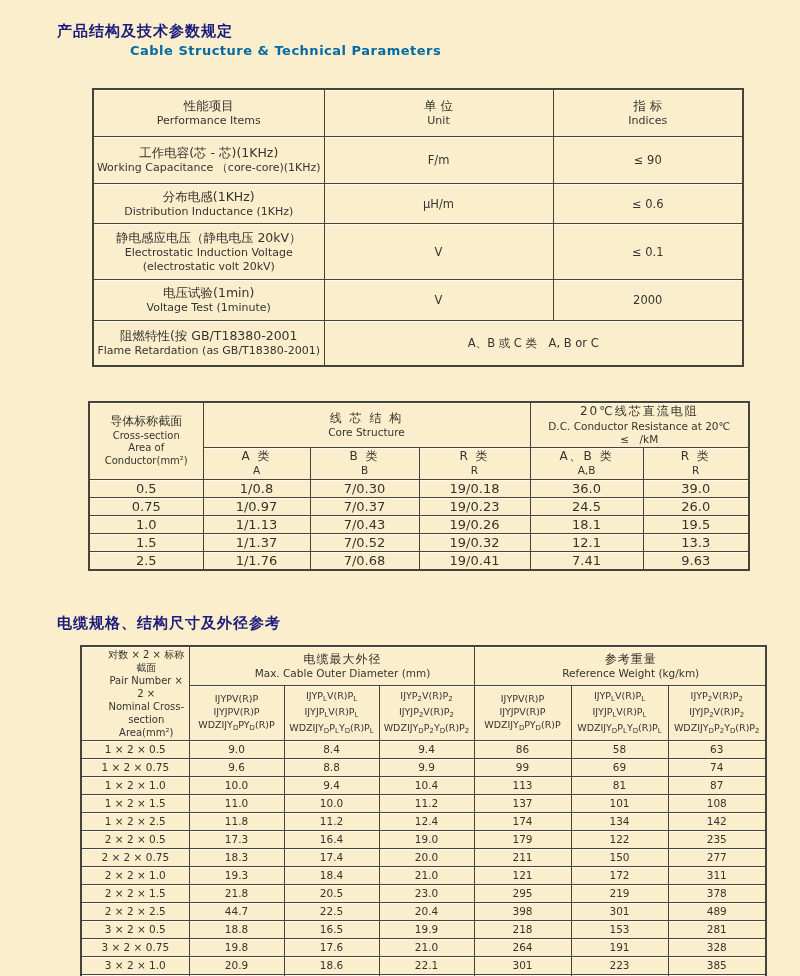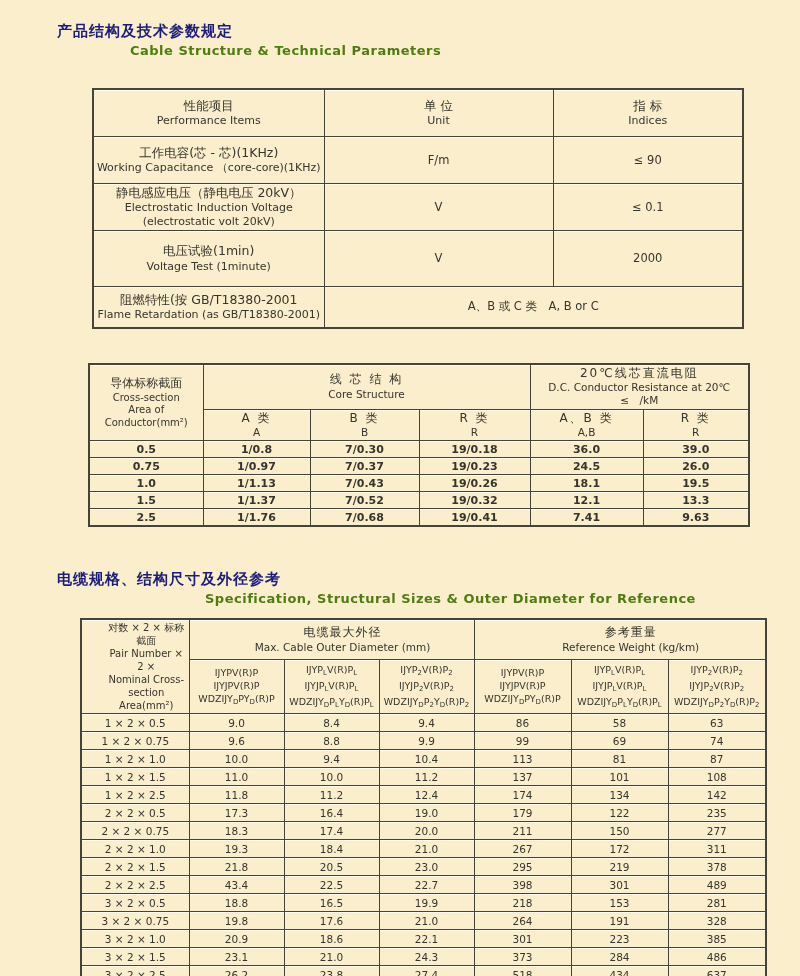--- a/index.html
+++ b/index.html
@@ -10,21 +10,21 @@
     color:#35342D;
     overflow:hidden;
   }
   .sec-title-zh {
     margin:0 0 0 57px; padding-top:22px;
     font-size:15px; font-weight:bold; color:#1C1C7B;
     letter-spacing:1px;
   }
   .sec-title-en {
     margin:2px 0 0 130px;
-    font-size:13px; font-weight:bold; color:#4d7c0f;
+    font-size:13px; font-weight:bold; color:#0369a1;
     letter-spacing:0.5px;
   }
   .sec2-title-en { margin-left:205px; }
 
   table { border-collapse:collapse; table-layout:fixed; }
   th, td {
     border:1px solid #45443B;
     text-align:center; vertical-align:middle;
     padding:1px 2px;
     font-weight:normal;
@@ -47,21 +47,21 @@
   
   .t2 { width:660px; margin:34px 0 0 88px; border:2px solid #45443B; }
   .t2 col.c1 { width:114px; } .t2 col.c2 { width:107px; } .t2 col.c3 { width:109px; }
   .t2 col.c4 { width:111px; } .t2 col.c5 { width:113px; } .t2 col.c6 { width:106px; }
   .t2 thead tr.grp th { height:34px; }
   .t2 thead tr.sub th { height:26px; }
   .t2 thead .zh { font-size:12px; letter-spacing:2px; }
   .t2 thead .en { font-size:10.5px; letter-spacing:0; }
   .t2 .t2-c1 .zh { letter-spacing:0; }
   .t2 .t2-c1 .en { font-size:10px; }
-  .t2 tbody td { height:14px; font-size:11px;font-weight:bold; }
+  .t2 tbody td { height:14px; font-size:13px; }
 
   
   .t3 { width:685px; margin:12px 0 0 80px; border:2px solid #45443B; }
   .t3 col.c1 { width:108px; } .t3 col.c2 { width:95px; } .t3 col.c3 { width:95px; }
   .t3 col.c4 { width:95px; } .t3 col.c5 { width:97px; } .t3 col.c6 { width:97px; }
   .t3 col.c7 { width:98px; }
   .t3 thead tr.grp th { height:34px;padding-left:24px; }
   .t3 thead tr.sub th { height:46px; }
   .t3 thead .zh { font-size:12px; letter-spacing:1px; }
   .t3 thead .en { font-size:10.5px; letter-spacing:0; }
@@ -105,20 +105,28 @@
         <tr>
           <td>
             <div class="zh">工作电容(芯 - 芯)(1KHz)</div>
             <div class="en">Working Capacitance （core-core)(1KHz)</div>
           </td>
           <td>F/m</td>
           <td>≤ 90</td>
         </tr>
         <tr>
           <td>
+            <div class="zh">分布电感(1KHz)</div>
+            <div class="en">Distribution Inductance (1KHz)</div>
+          </td>
+          <td>μH/m</td>
+          <td>≤ 0.6</td>
+        </tr>
+        <tr>
+          <td>
             <div class="zh">静电感应电压（静电电压 20kV）</div>
             <div class="en">Electrostatic Induction Voltage<br>(electrostatic volt 20kV)</div>
           </td>
           <td>V</td>
           <td>≤ 0.1</td>
         </tr>
         <tr>
           <td>
             <div class="zh">电压试验(1min)</div>
             <div class="en">Voltage Test (1minute)</div>
@@ -222,21 +230,20 @@
           <td>1/1.76</td>
           <td>7/0.68</td>
           <td>19/0.41</td>
           <td>7.41</td>
           <td>9.63</td>
         </tr>
       </tbody>
   </table>
 
   <h1 class="sec-title-zh" style="padding-top:43px;">电缆规格、结构尺寸及外径参考</h1>
-  <div class="sec-title-en sec2-title-en">Specification, Structural Sizes &amp; Outer Diameter for Reference</div>
 
   <table class="t3">
     <colgroup>
         <col class="c1">
         <col class="c2">
         <col class="c3">
         <col class="c4">
         <col class="c5">
         <col class="c6">
         <col class="c7">
@@ -324,38 +331,38 @@
           <td>20.0</td>
           <td>211</td>
           <td>150</td>
           <td>277</td>
         </tr>
         <tr>
           <td class="rowlabel">2 × 2 × 1.0</td>
           <td>19.3</td>
           <td>18.4</td>
           <td>21.0</td>
-          <td>267</td>
+          <td>121</td>
           <td>172</td>
           <td>311</td>
         </tr>
         <tr>
           <td class="rowlabel">2 × 2 × 1.5</td>
           <td>21.8</td>
           <td>20.5</td>
           <td>23.0</td>
           <td>295</td>
           <td>219</td>
           <td>378</td>
         </tr>
         <tr>
           <td class="rowlabel">2 × 2 × 2.5</td>
-          <td>43.4</td>
+          <td>44.7</td>
           <td>22.5</td>
-          <td>22.7</td>
+          <td>20.4</td>
           <td>398</td>
           <td>301</td>
           <td>489</td>
         </tr>
         <tr>
           <td class="rowlabel">3 × 2 × 0.5</td>
           <td>18.8</td>
           <td>16.5</td>
           <td>19.9</td>
           <td>218</td>

